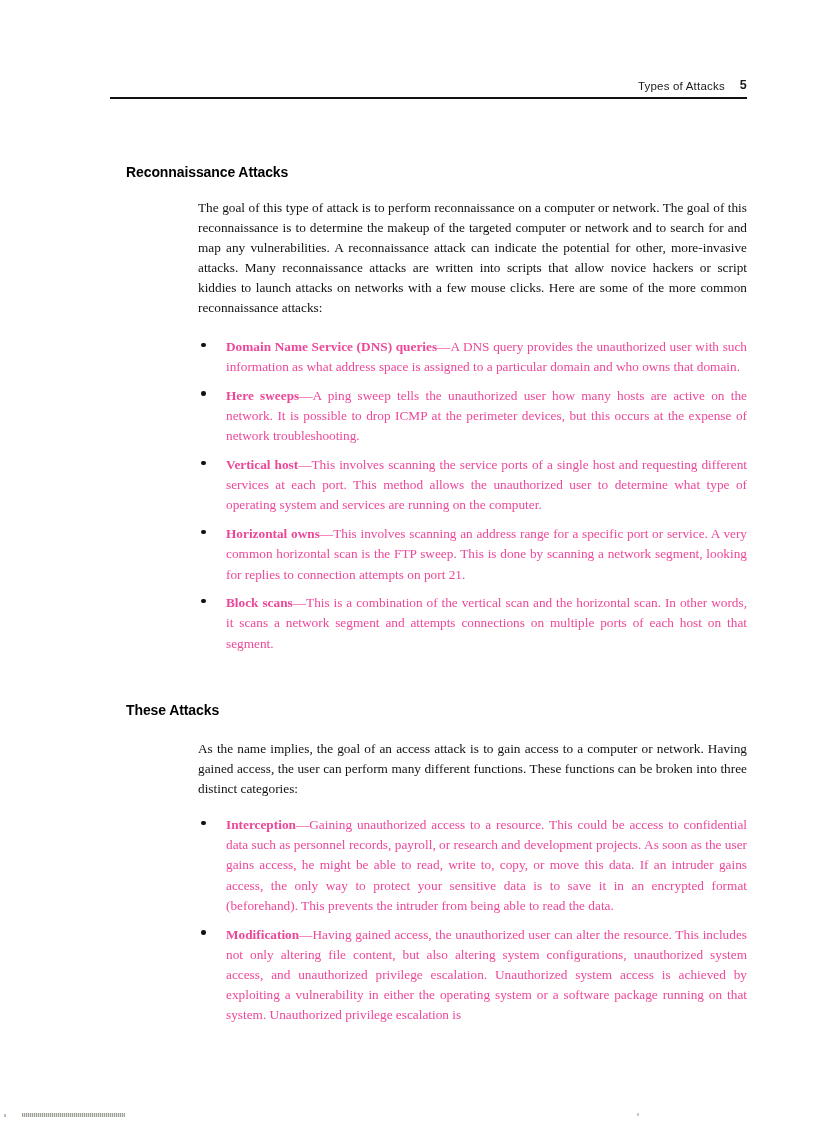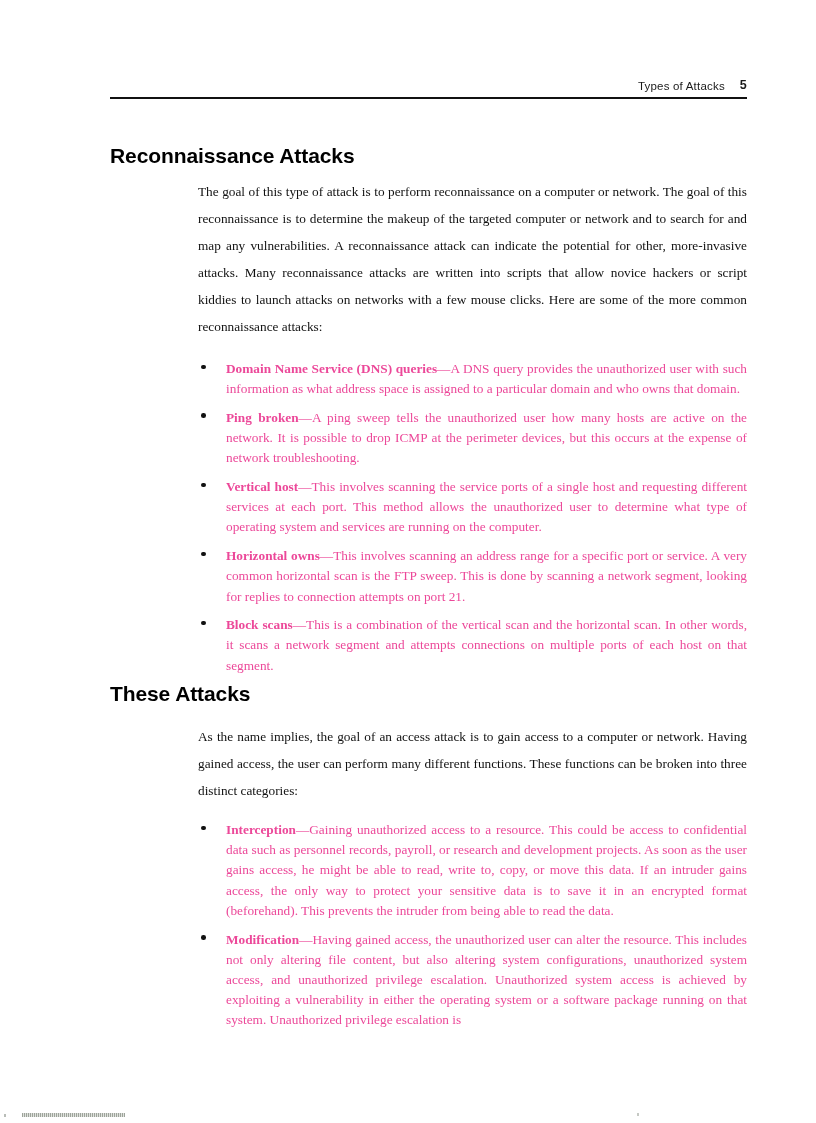--- a/index.html
+++ b/index.html
@@ -55,38 +55,38 @@
     background: #111111;
   }
 
   .section {
     position: absolute;
     left: 110px;
     width: 637px;
   }
 
   h2.sec-title {
-    margin: 0;
+    margin: 16px;
     font-family: "Liberation Sans", "DejaVu Sans", sans-serif;
-    font-size: 21px;
+    font-size: 14px;
     font-weight: bold;
     letter-spacing: -0.1px;
     color: #000000;
     line-height: 20px;
   }
 
   .body-col {
     margin-left: 88px;   
     width: 549px;
   }
 
   p.para {
     margin: 0;
     font-size: 13.3px;
-    line-height: 27px;
+    line-height: 20px;
     text-align: justify;
     text-justify: inter-word;
     color: #111111;
     -webkit-font-smoothing: antialiased;
   }
 
   ul.bullets {
     list-style: none;
     margin: 0;
     padding: 0;
@@ -162,21 +162,21 @@
     <div class="body-col">
       <p class="para" style="margin-top:12px;">The goal of this type of attack is to perform reconnaissance on a computer or network. The goal of this reconnaissance is to determine the makeup of the targeted computer or network and to search for and map any vulnerabilities. A reconnaissance attack can indicate the potential for other, more-invasive attacks. Many reconnaissance attacks are written into scripts that allow novice hackers or script kiddies to launch attacks on networks with a few mouse clicks. Here are some of the more common reconnaissance attacks:</p>
 
       <ul class="bullets" style="margin-top:19px;">
         <li class="bullet">
           <span class="dot"></span>
           <span class="term">Domain Name Service (DNS) queries</span><span>—A DNS query provides the unauthorized user with such information as what address space is assigned to a particular domain and who owns that domain.</span>
         </li>
         <li class="bullet">
           <span class="dot"></span>
-          <span class="term">Ping broken</span><span>—A ping sweep tells the unauthorized user how many hosts are active on the network. It is possible to drop ICMP at the perimeter devices, but this occurs at the expense of network troubleshooting.</span>
+          <span class="term">Here sweeps</span><span>—A ping sweep tells the unauthorized user how many hosts are active on the network. It is possible to drop ICMP at the perimeter devices, but this occurs at the expense of network troubleshooting.</span>
         </li>
         <li class="bullet">
           <span class="dot"></span>
           <span class="term">Vertical host</span><span>—This involves scanning the service ports of a single host and requesting different services at each port. This method allows the unauthorized user to determine what type of operating system and services are running on the computer.</span>
         </li>
         <li class="bullet">
           <span class="dot"></span>
           <span class="term">Horizontal owns</span><span>—This involves scanning an address range for a specific port or service. A very common horizontal scan is the FTP sweep. This is done by scanning a network segment, looking for replies to connection attempts on port 21.</span>
         </li>
         <li class="bullet">

